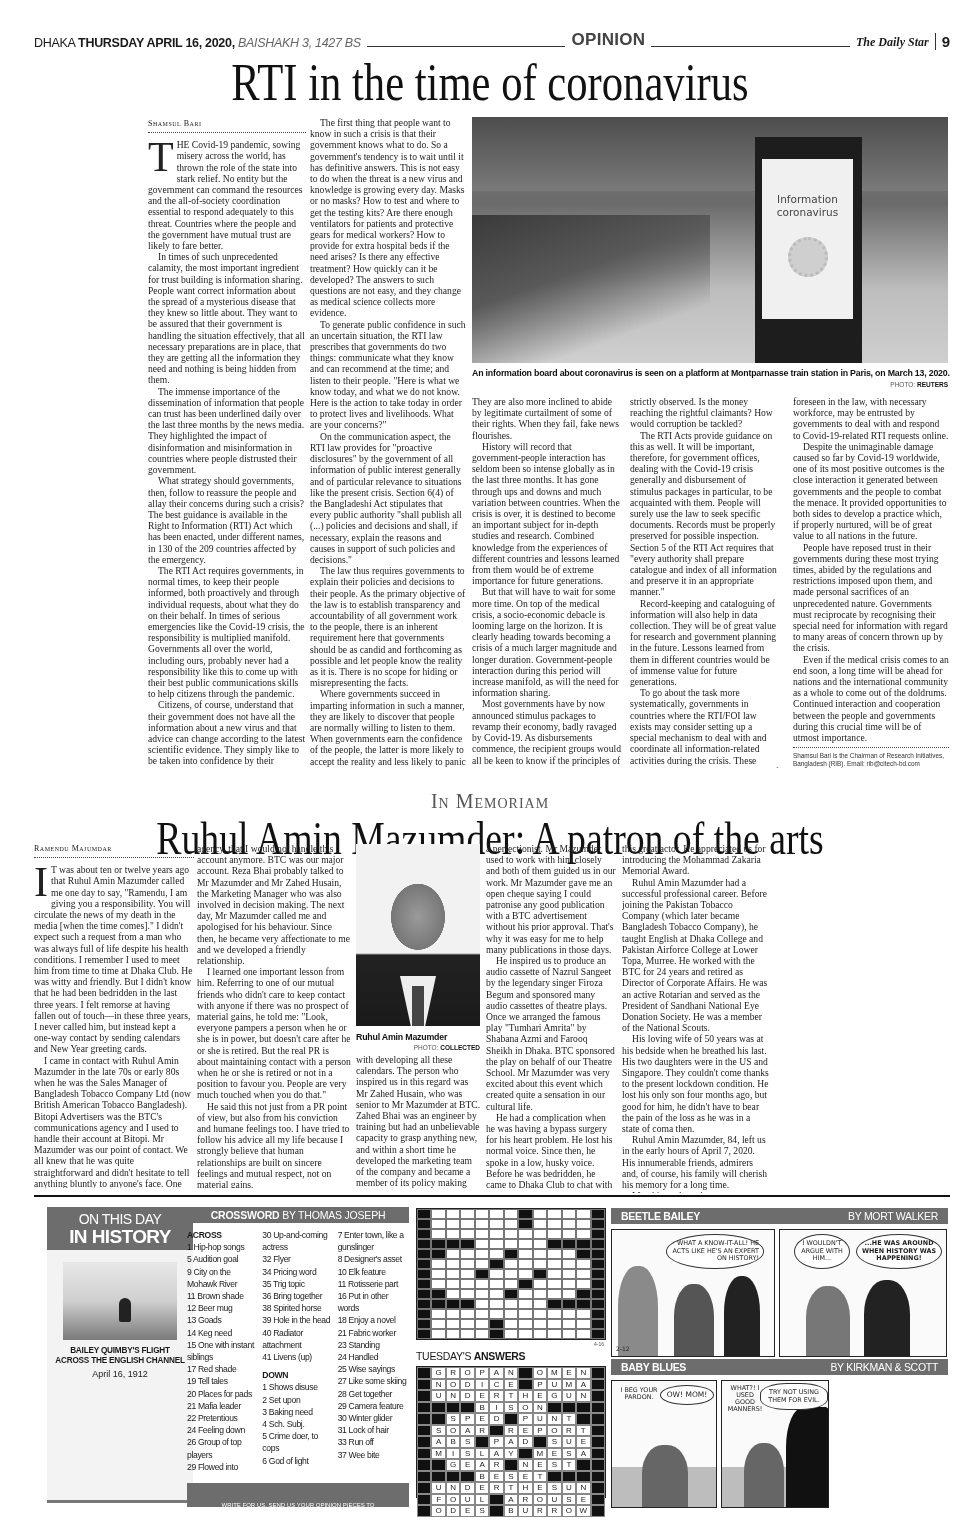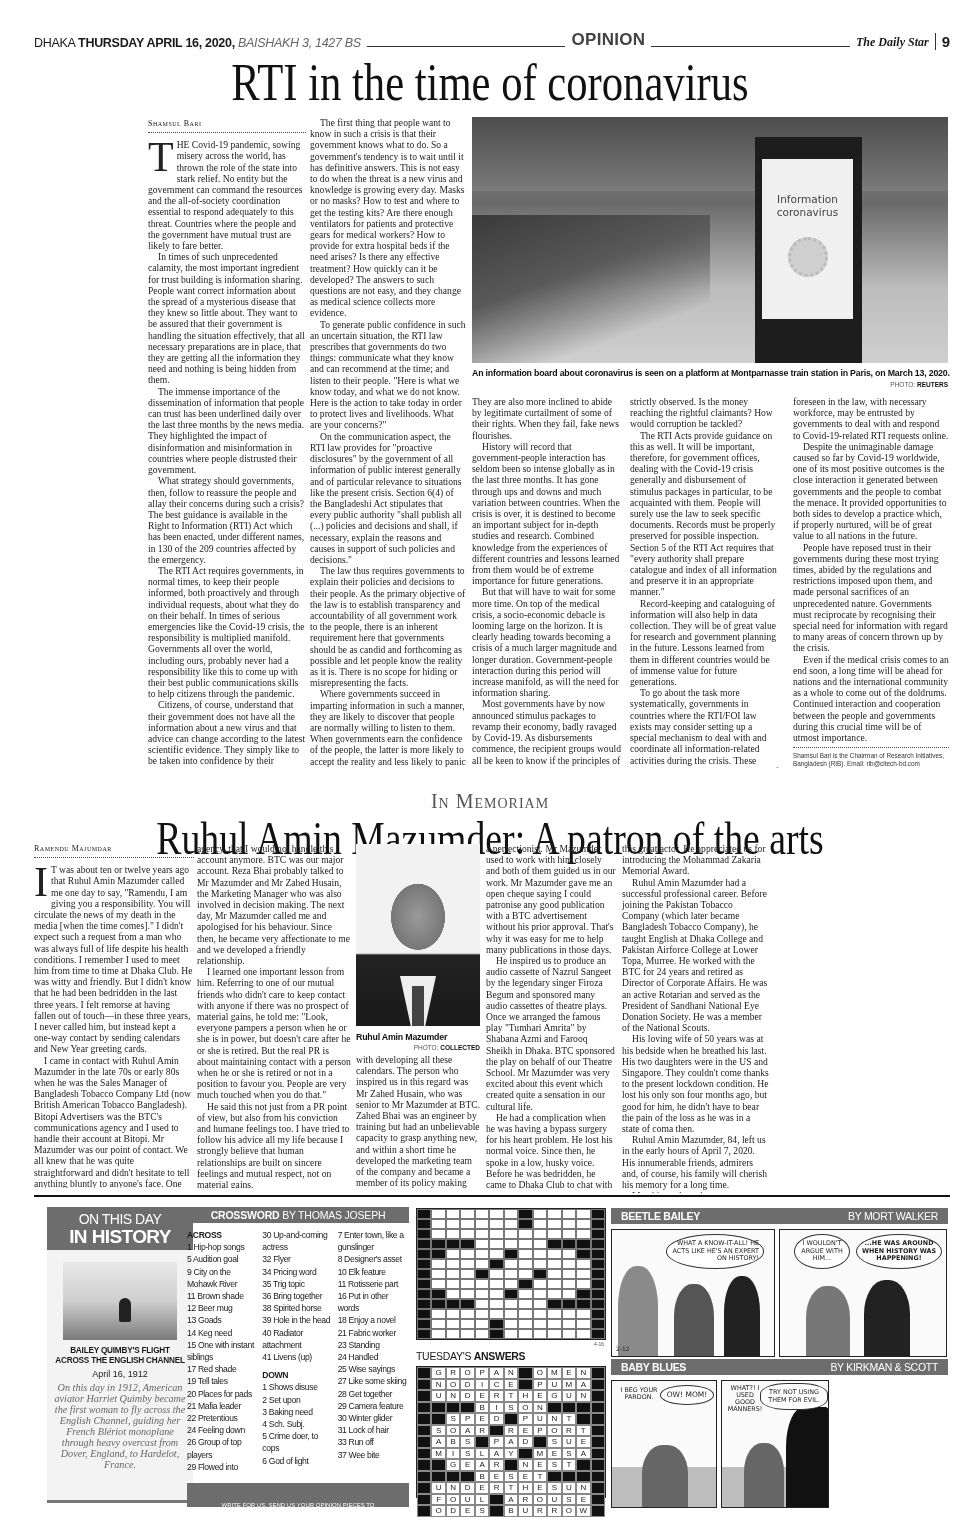--- a/index.html
+++ b/index.html
@@ -197,21 +197,20 @@
   <div class="head">
     <div class="t1">ON THIS DAY</div>
     <div class="t2">IN HISTORY</div>
   </div>
   <div class="pic"></div>
   <div class="title">
     <div>BAILEY QUIMBY'S FLIGHT</div>
     <div>ACROSS THE ENGLISH CHANNEL</div>
   </div>
   <div class="date">April 16, 1912</div>
-  <div class="story">On this day in 1912, American aviator Harriet Quimby became the first woman to fly across the English Channel, guiding her French Blériot monoplane through heavy overcast from Dover, England, to Hardelot, France.</div>
 </div>
 
 <div class="abs xword">
   <div class="head"><b>CROSSWORD</b> <span>BY THOMAS JOSEPH</span></div>
   <div class="clues">
     <div id="clue-col-1">
         <div class="lbl">ACROSS</div>
         <div>1 Hip-hop songs</div>
         <div>5 Audition goal</div>
         <div>9 City on the Mohawk River</div>

